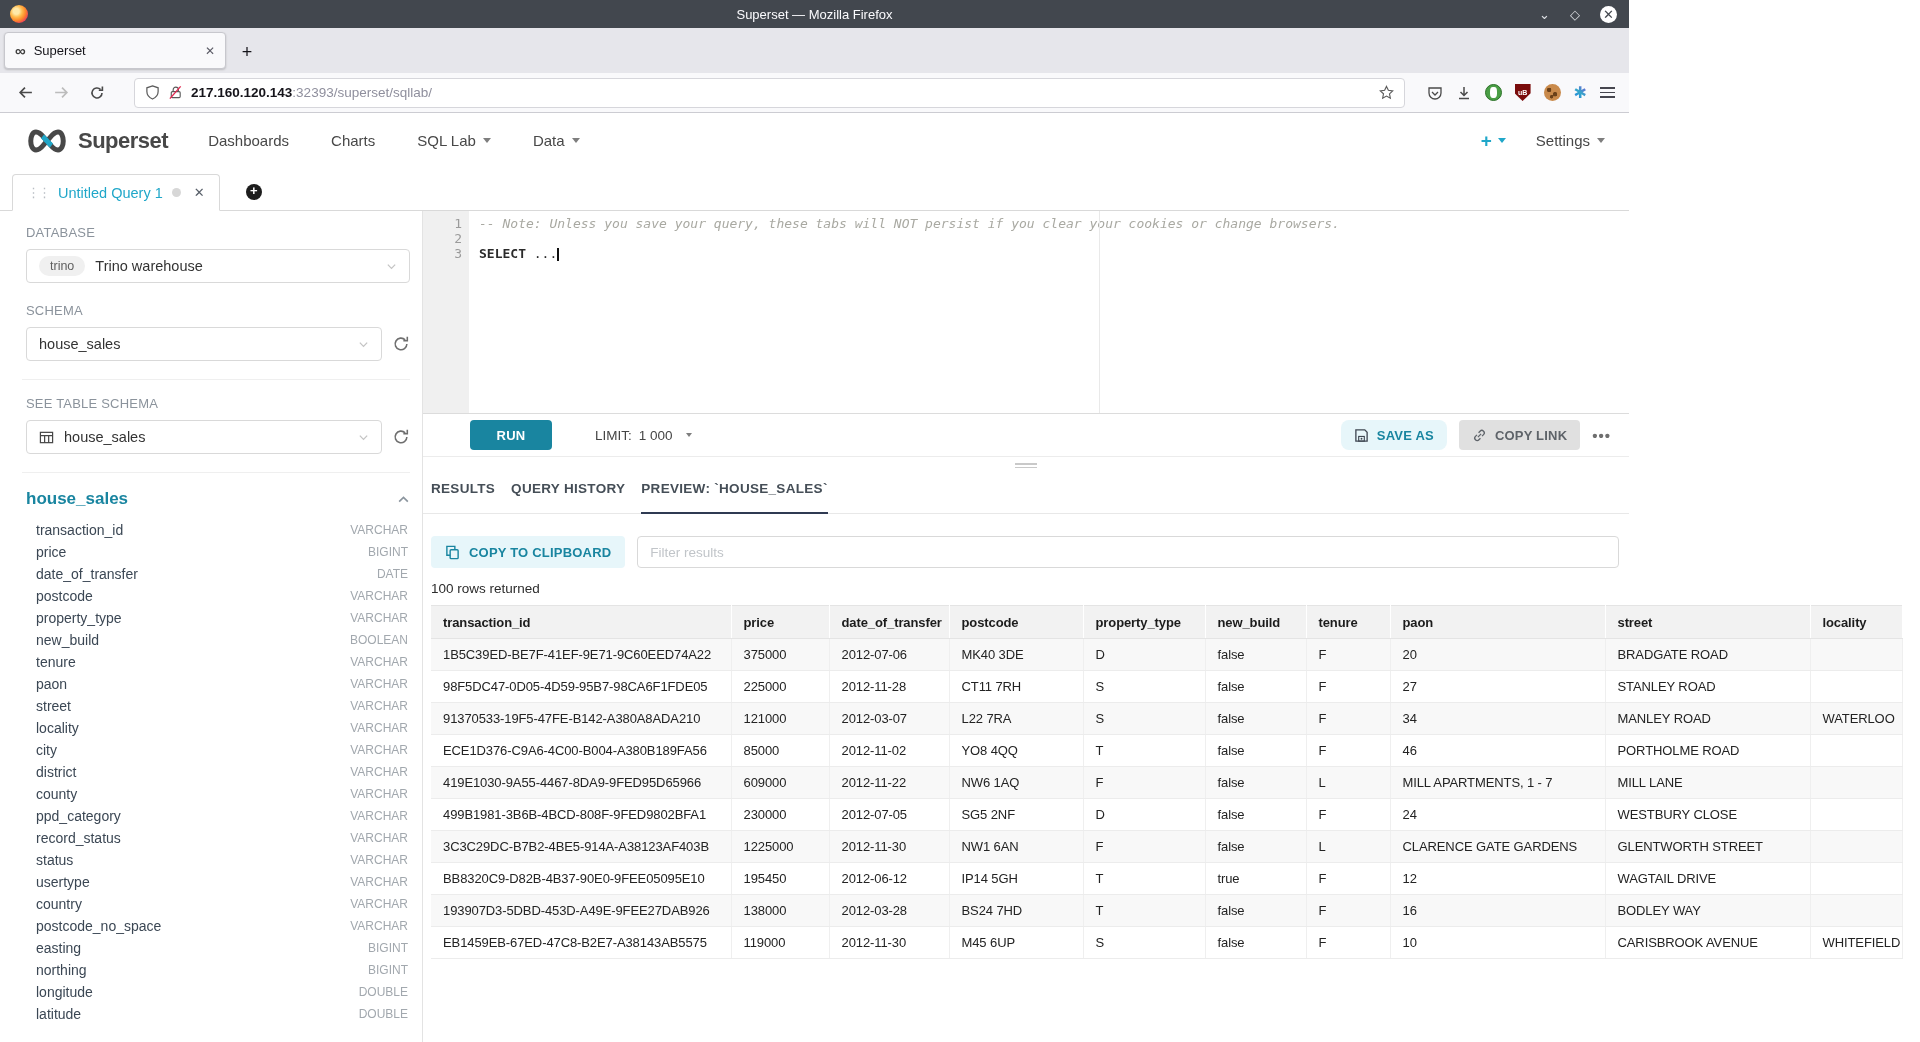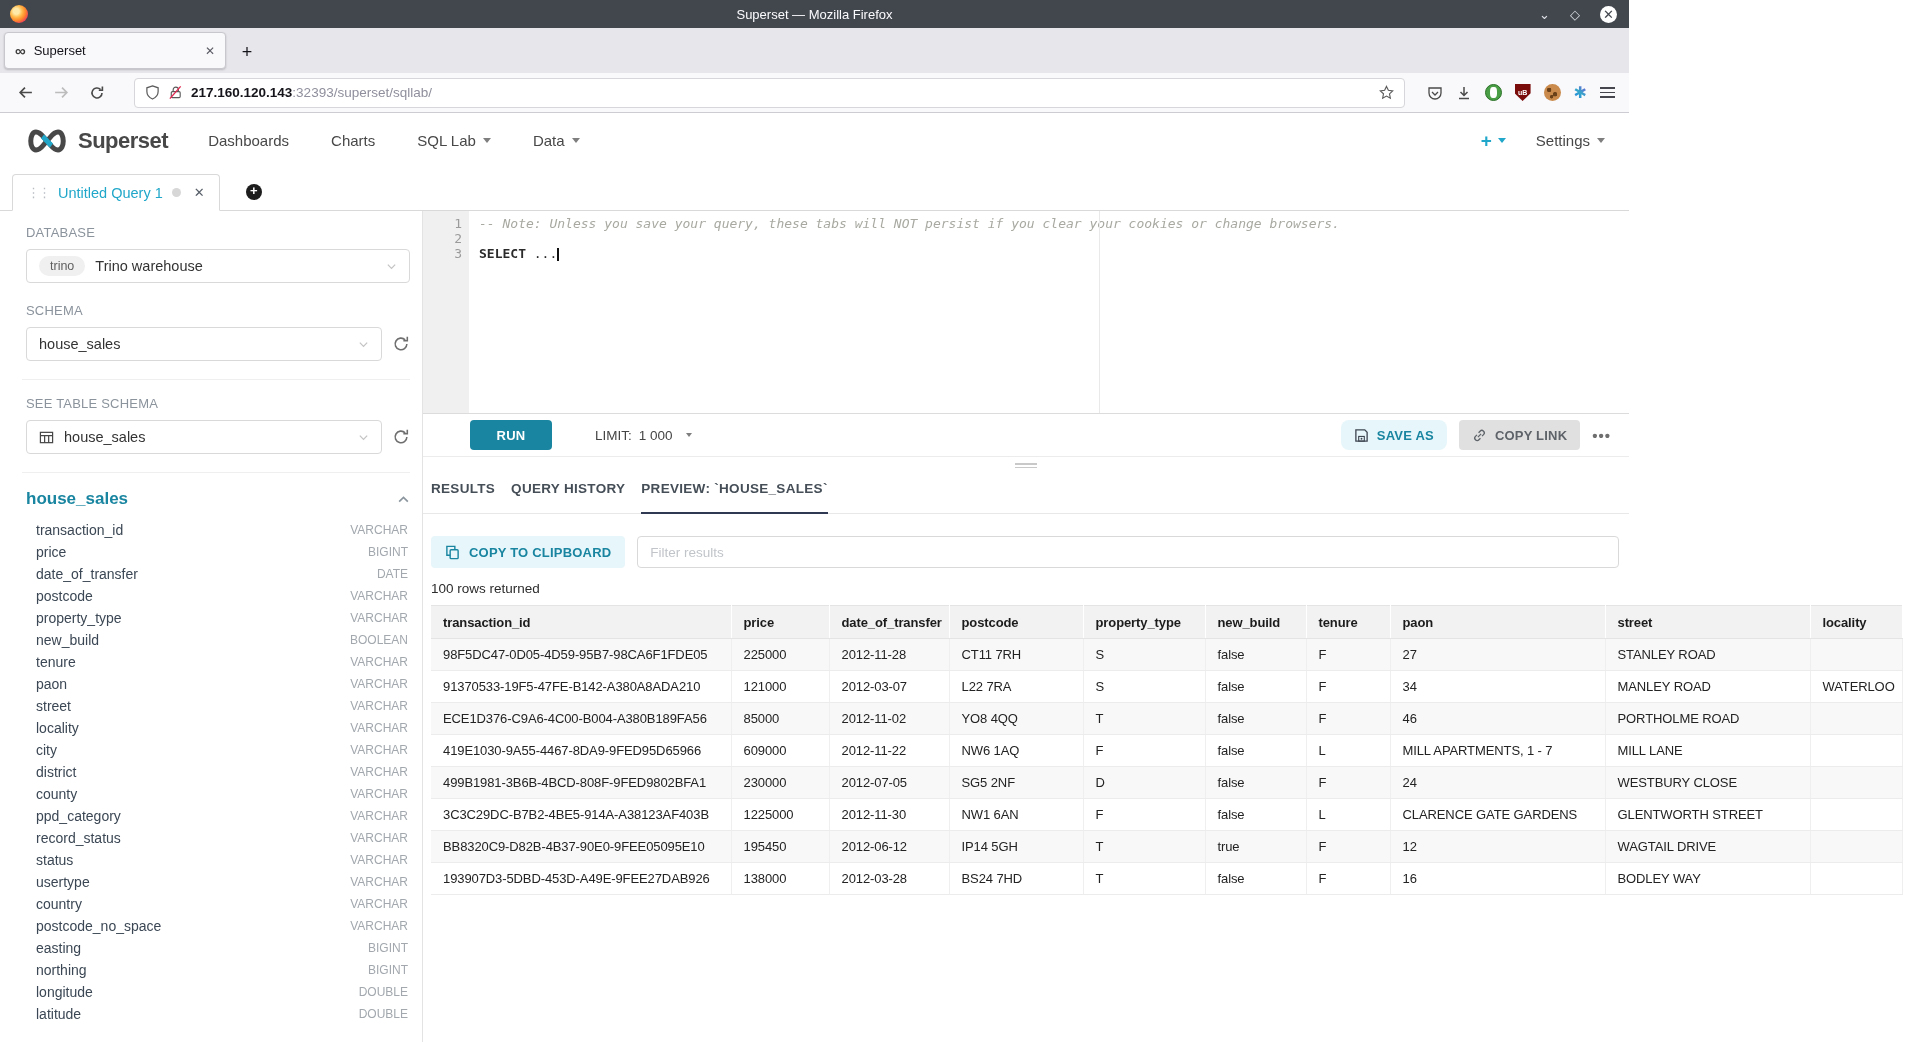--- a/index.html
+++ b/index.html
@@ -538,20 +538,32 @@
                 <th>property_type</th>
                 <th>new_build</th>
                 <th>tenure</th>
                 <th>paon</th>
                 <th>street</th>
                 <th>locality</th>
               </tr>
             </thead>
           <tbody>
               <tr>
+                <td>1B5C39ED-BE7F-41EF-9E71-9C60EED74A22</td>
+                <td>375000</td>
+                <td>2012-07-06</td>
+                <td>MK40 3DE</td>
+                <td>D</td>
+                <td>false</td>
+                <td>F</td>
+                <td>20</td>
+                <td>BRADGATE ROAD</td>
+                <td></td>
+              </tr>
+              <tr>
                 <td>98F5DC47-0D05-4D59-95B7-98CA6F1FDE05</td>
                 <td>225000</td>
                 <td>2012-11-28</td>
                 <td>CT11 7RH</td>
                 <td>S</td>
                 <td>false</td>
                 <td>F</td>
                 <td>27</td>
                 <td>STANLEY ROAD</td>
                 <td></td>
@@ -633,20 +645,32 @@
                 <td>138000</td>
                 <td>2012-03-28</td>
                 <td>BS24 7HD</td>
                 <td>T</td>
                 <td>false</td>
                 <td>F</td>
                 <td>16</td>
                 <td>BODLEY WAY</td>
                 <td></td>
               </tr>
+              <tr>
+                <td>EB1459EB-67ED-47C8-B2E7-A38143AB5575</td>
+                <td>119000</td>
+                <td>2012-11-30</td>
+                <td>M45 6UP</td>
+                <td>S</td>
+                <td>false</td>
+                <td>F</td>
+                <td>10</td>
+                <td>CARISBROOK AVENUE</td>
+                <td>WHITEFIELD</td>
+              </tr>
             </tbody>
         </table>
         <div class="vscroll">
             <div class="thumb"></div>
           </div>
       </div>
     </section>
   </div>
 </div>
 

